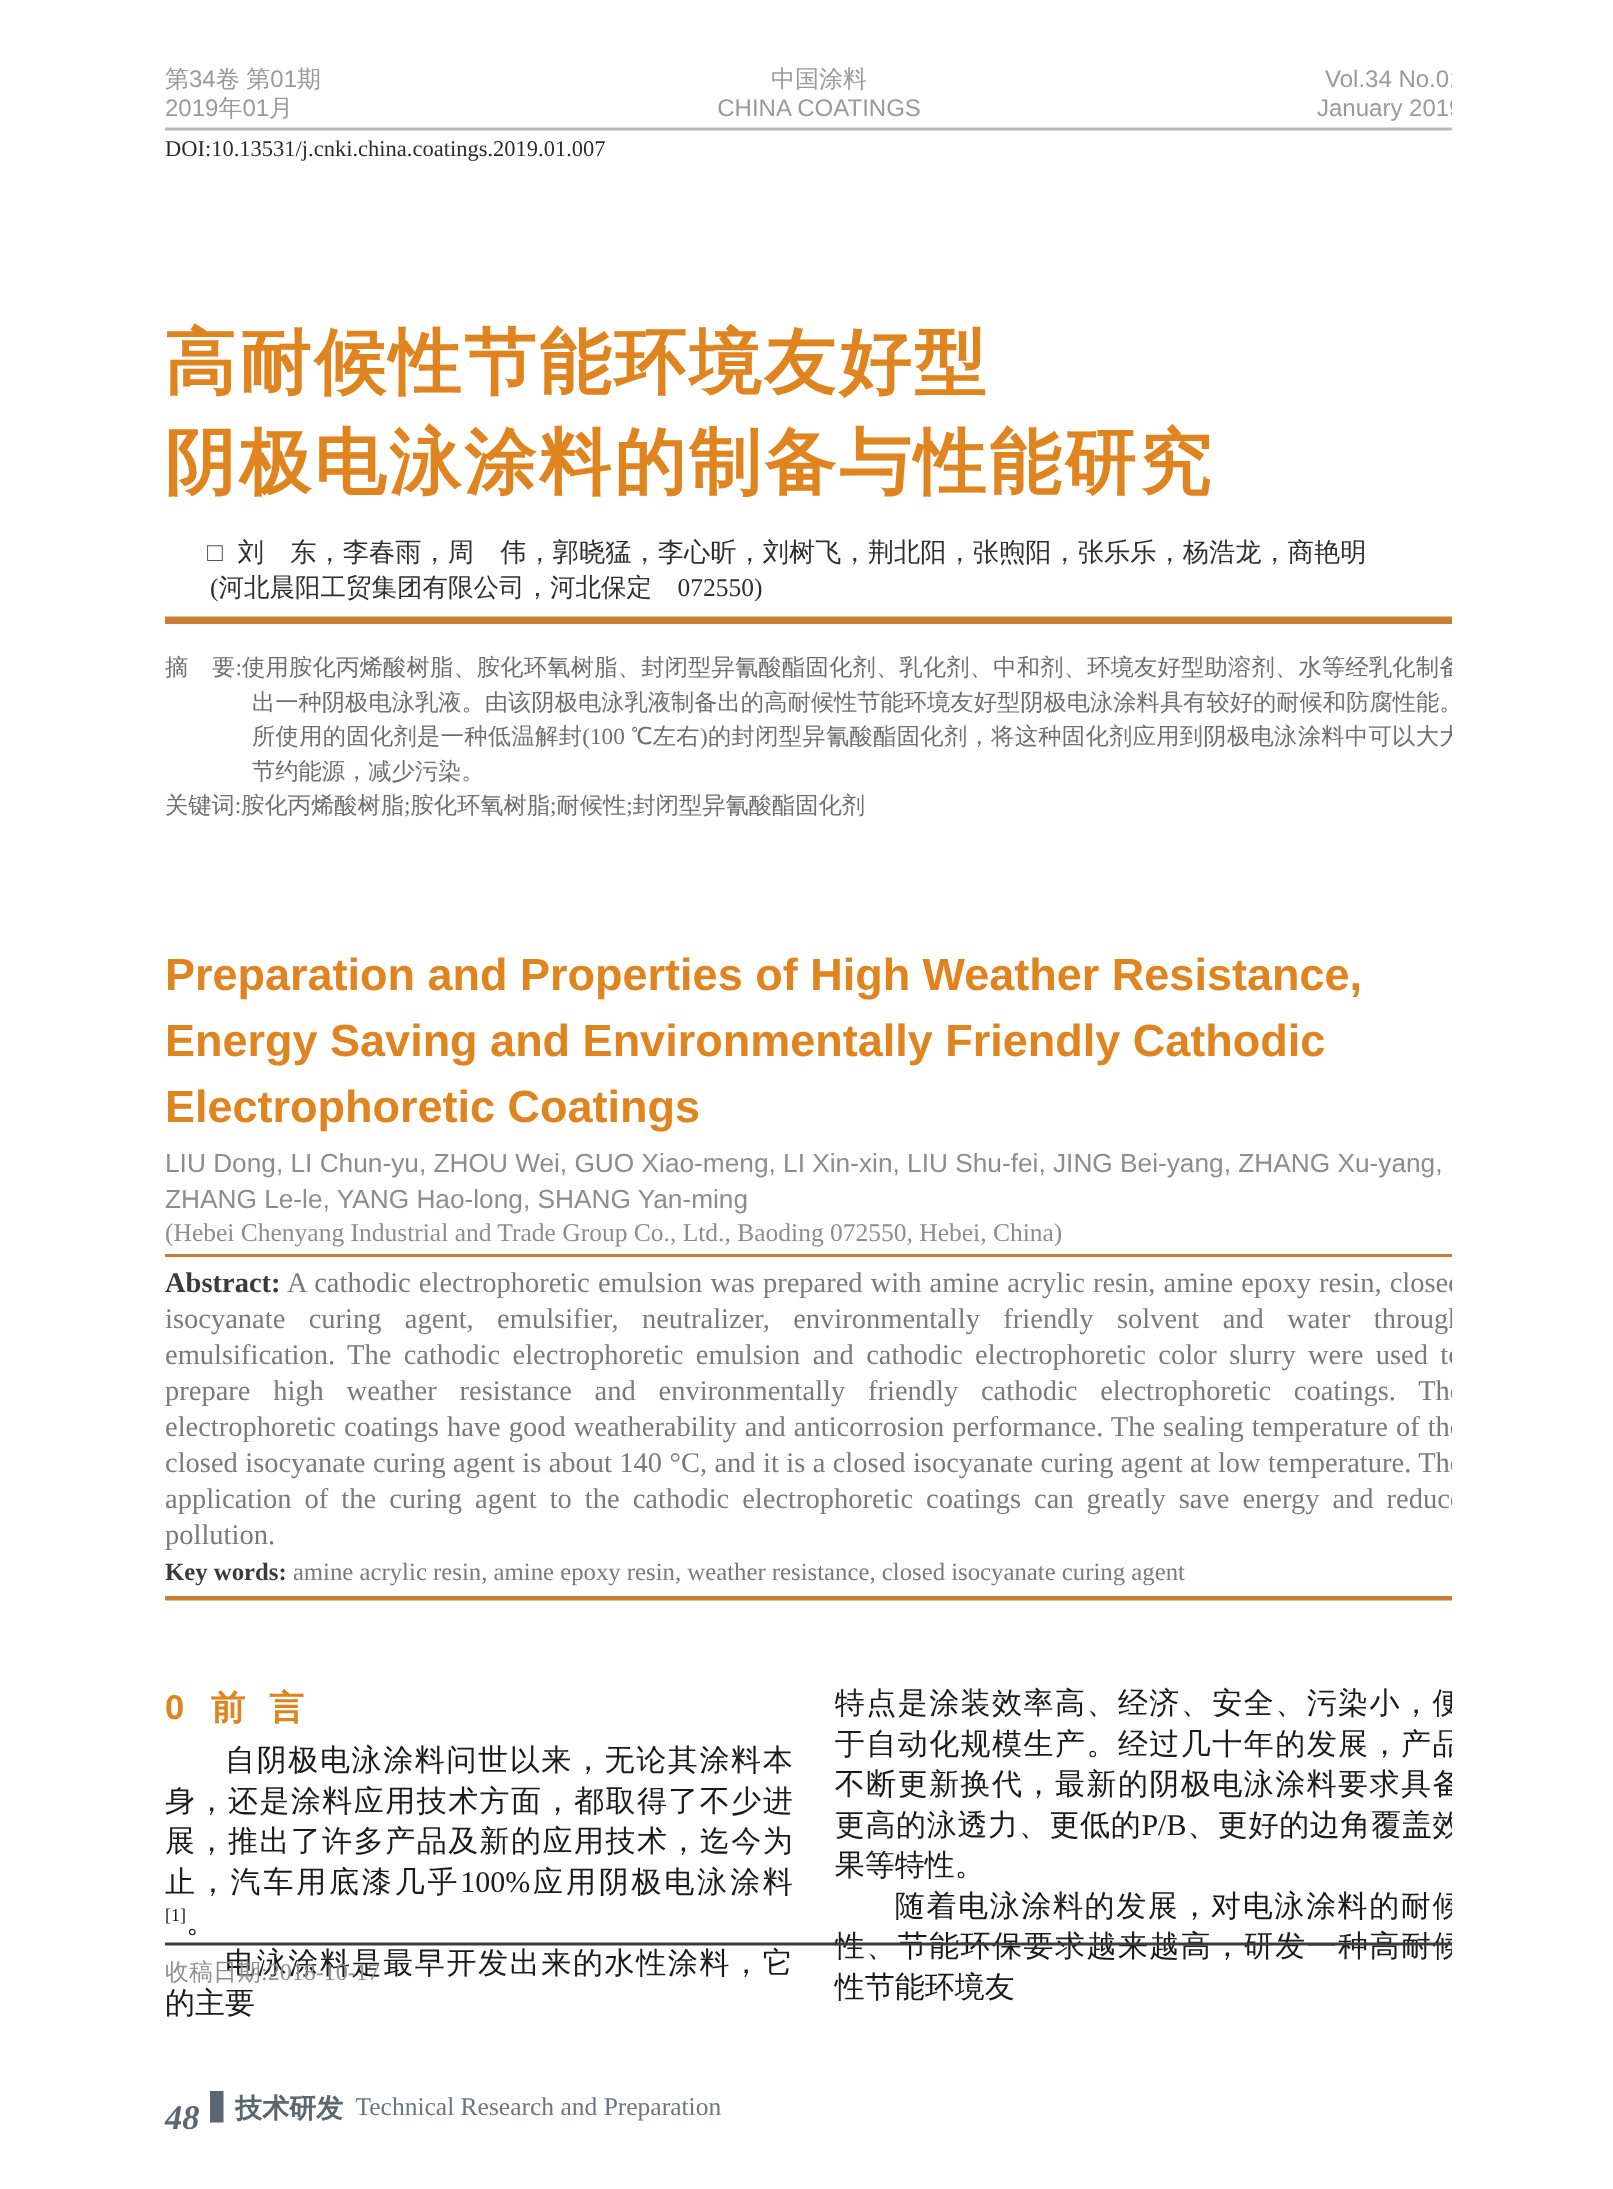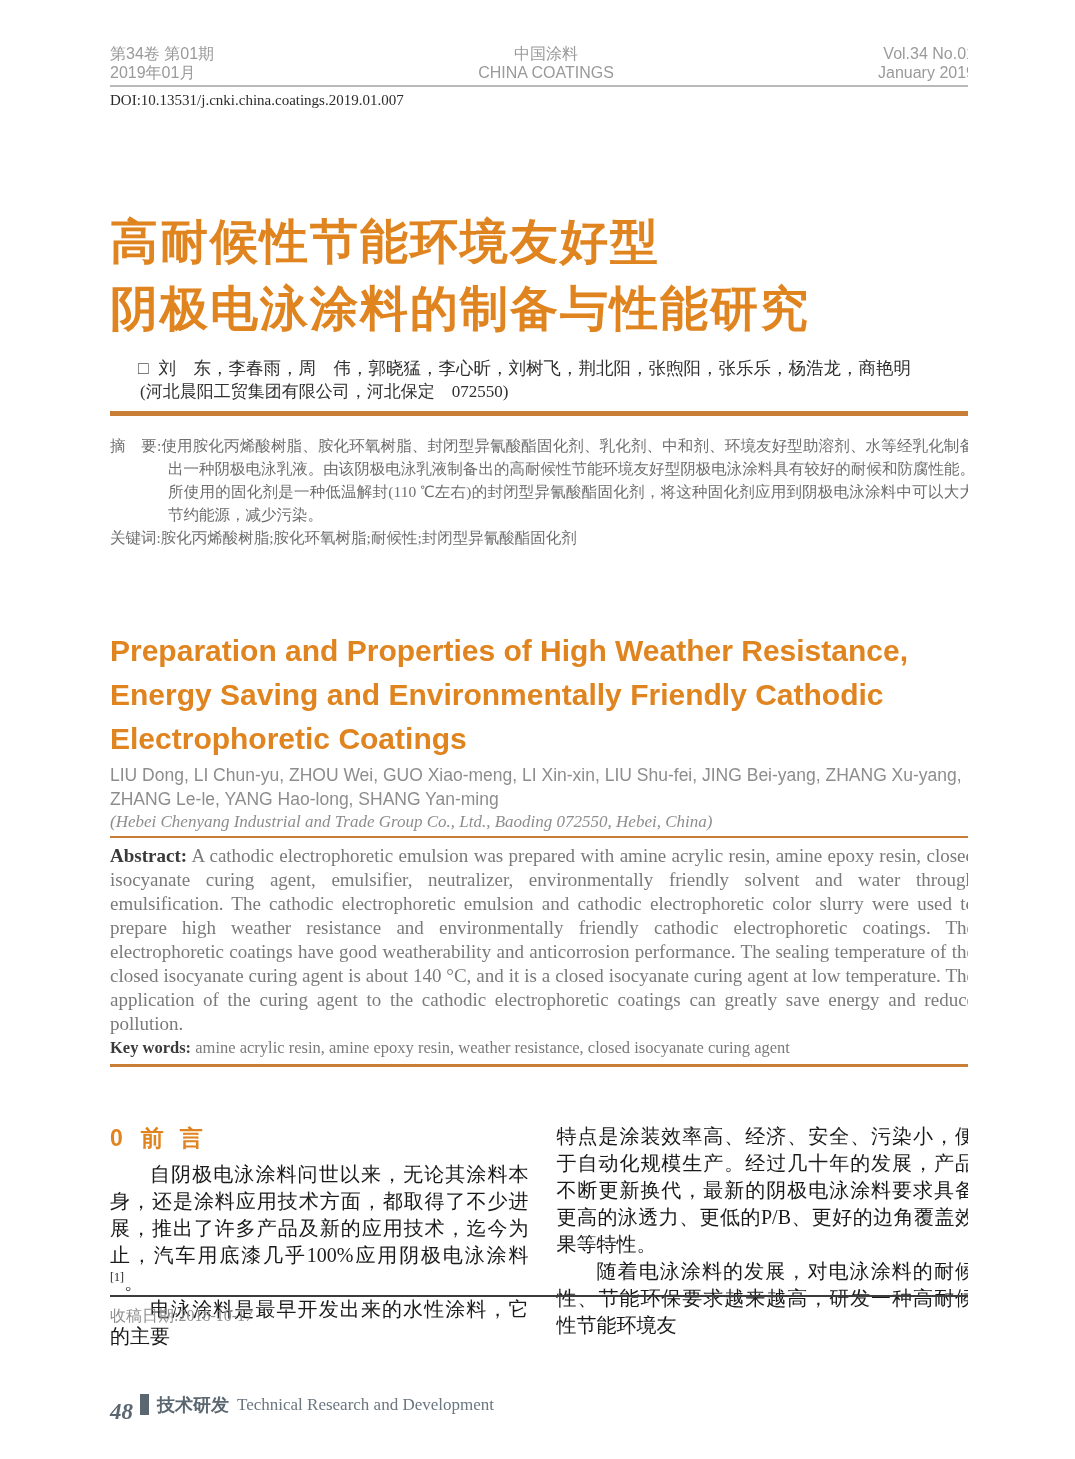--- a/index.html
+++ b/index.html
@@ -59,21 +59,21 @@
     margin-top:80px;
     color:#E08420; font-family:"Liberation Sans", sans-serif;
     font-weight:bold; font-size:30px; line-height:44px;
   }
   .en-authors {
     margin-top:2px; color:#8d8d8d;
     font-family:"Liberation Sans", sans-serif;
     font-size:17.5px; line-height:24px;
   }
   .en-affiliation {
-    color:#8d8d8d; font-style:italic; font-size:17px; line-height:22px;
+    color:#8d8d8d; font-size:17px; line-height:22px;
   }
 
   
   .en-abstract {
     margin-top:6px; color:#7a7a7a;
     font-size:19px; line-height:24px; text-align:justify;
   }
   .en-abstract .label, .en-keywords .label { font-weight:bold; color:#3a3a3a; }
   .en-keywords { color:#7a7a7a; font-size:16.5px; line-height:24px; }
 
@@ -128,21 +128,21 @@
     <div class="cn-title">
       <div>高耐候性节能环境友好型</div>
       <div>阴极电泳涂料的制备与性能研究</div>
     </div>
 
     <div class="cn-authors"><span class="marker">□</span><span>刘　东，李春雨，周　伟，郭晓猛，李心昕，刘树飞，荆北阳，张煦阳，张乐乐，杨浩龙，商艳明</span></div>
     <div class="cn-affiliation">(河北晨阳工贸集团有限公司，河北保定　072550)</div>
 
     <div class="rule-thick"></div>
 
-    <div class="cn-abstract"><span>摘　要:</span><span>使用胺化丙烯酸树脂、胺化环氧树脂、封闭型异氰酸酯固化剂、乳化剂、中和剂、环境友好型助溶剂、水等经乳化制备出一种阴极电泳乳液。由该阴极电泳乳液制备出的高耐候性节能环境友好型阴极电泳涂料具有较好的耐候和防腐性能。所使用的固化剂是一种低温解封(110 ℃左右)的封闭型异氰酸酯固化剂，将这种固化剂应用到阴极电泳涂料中可以大大节约能源，减少污染。</span></div>
+    <div class="cn-abstract"><span>摘　要:</span><span>使用胺化丙烯酸树脂、胺化环氧树脂、封闭型异氰酸酯固化剂、乳化剂、中和剂、环境友好型助溶剂、水等经乳化制备出一种阴极电泳乳液。由该阴极电泳乳液制备出的高耐候性节能环境友好型阴极电泳涂料具有较好的耐候和防腐性能。所使用的固化剂是一种低温解封(100 ℃左右)的封闭型异氰酸酯固化剂，将这种固化剂应用到阴极电泳涂料中可以大大节约能源，减少污染。</span></div>
     <div class="cn-keywords"><span>关键词:</span><span>胺化丙烯酸树脂;胺化环氧树脂;耐候性;封闭型异氰酸酯固化剂</span></div>
 
     <div class="en-title">Preparation and Properties of High Weather Resistance, Energy Saving and Environmentally Friendly Cathodic Electrophoretic Coatings</div>
 
     <div class="en-authors">LIU Dong, LI Chun-yu, ZHOU Wei, GUO Xiao-meng, LI Xin-xin, LIU Shu-fei, JING Bei-yang, ZHANG Xu-yang, ZHANG Le-le, YANG Hao-long, SHANG Yan-ming</div>
     <div class="en-affiliation">(Hebei Chenyang Industrial and Trade Group Co., Ltd., Baoding 072550, Hebei, China)</div>
 
     <div class="rule-thin"></div>
 
     <div class="en-abstract"><span class="label">Abstract:</span><span> A cathodic electrophoretic emulsion was prepared with amine acrylic resin, amine epoxy resin, closed isocyanate curing agent, emulsifier, neutralizer, environmentally friendly solvent and water through emulsification. The cathodic electrophoretic emulsion and cathodic electrophoretic color slurry were used to prepare high weather resistance and environmentally friendly cathodic electrophoretic coatings. The electrophoretic coatings have good weatherability and anticorrosion performance. The sealing temperature of the closed isocyanate curing agent is about 140 °C, and it is a closed isocyanate curing agent at low temperature. The application of the curing agent to the cathodic electrophoretic coatings can greatly save energy and reduce pollution.</span></div>
@@ -166,15 +166,15 @@
 
   <div class="bottom-notes">
     <div class="rule-dark"></div>
     <div class="footnote">收稿日期:2018-10-17</div>
   </div>
 
   <div class="page-footer">
     <span class="page-num">48</span>
     <span class="footer-bar"></span>
     <span class="footer-cn">技术研发</span>
-    <span class="footer-en">Technical Research and Development</span>
+    <span class="footer-en">Technical Research and Preparation</span>
   </div>
 </div>
 
 </body></html>

